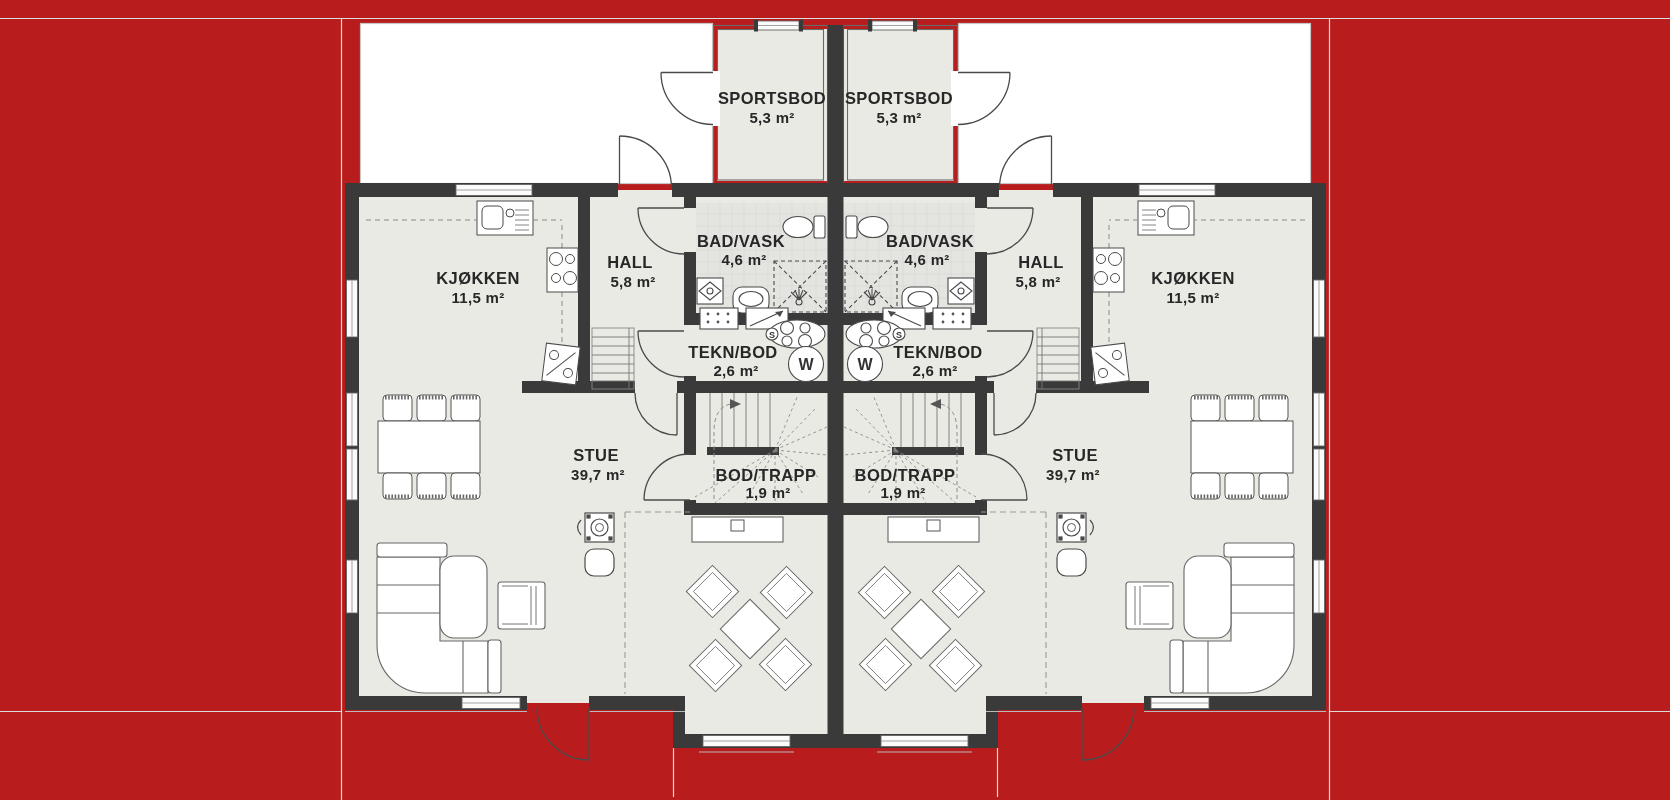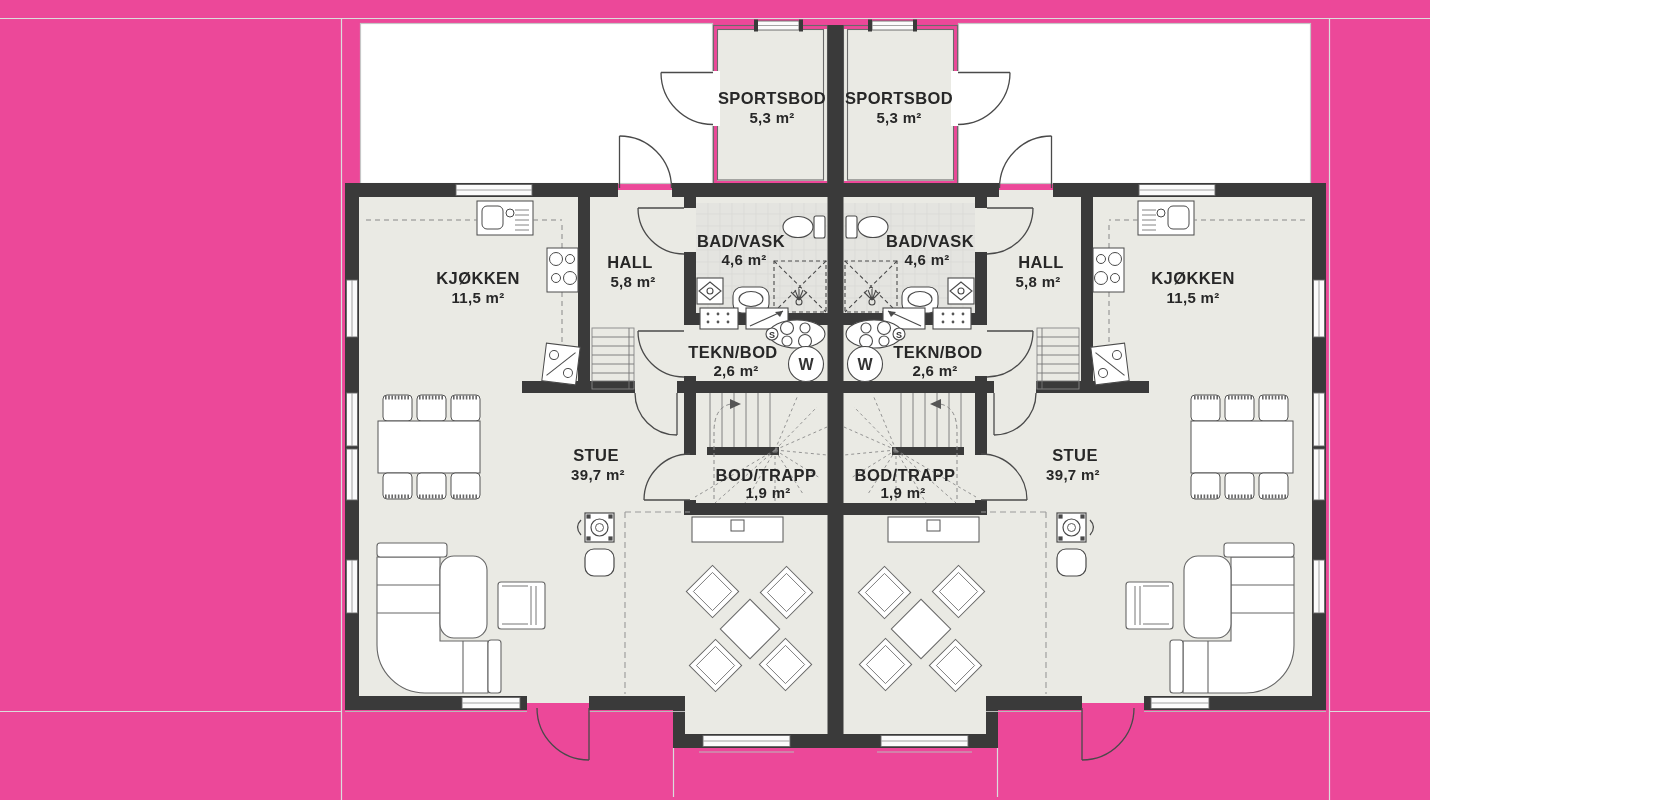--- a/index.html
+++ b/index.html
@@ -1,16 +1,16 @@
 <!DOCTYPE html>
 <html><head>
 <meta charset="utf-8">
 <style>
   html,body{margin:0;padding:0;background:#ffffff;}
-  #stage{position:relative;width:1430px;height:800px;background:#ec4899;overflow:hidden;}
+  #stage{position:relative;width:1670px;height:800px;background:#b91c1c;overflow:hidden;}
   svg{display:block}
   .rname{font-family:"Liberation Sans",sans-serif;font-weight:bold;font-size:16.5px;fill:#272727;letter-spacing:.4px}
   .rarea{font-family:"Liberation Sans",sans-serif;font-weight:bold;font-size:15px;fill:#272727;letter-spacing:.3px}
   .symW{font-family:"Liberation Sans",sans-serif;font-weight:bold;font-size:16px;fill:#333}
   .symS{font-family:"Liberation Sans",sans-serif;font-weight:bold;font-size:9px;fill:#333}
 </style>
 </head>
 <body>
 
 <div id="stage">

